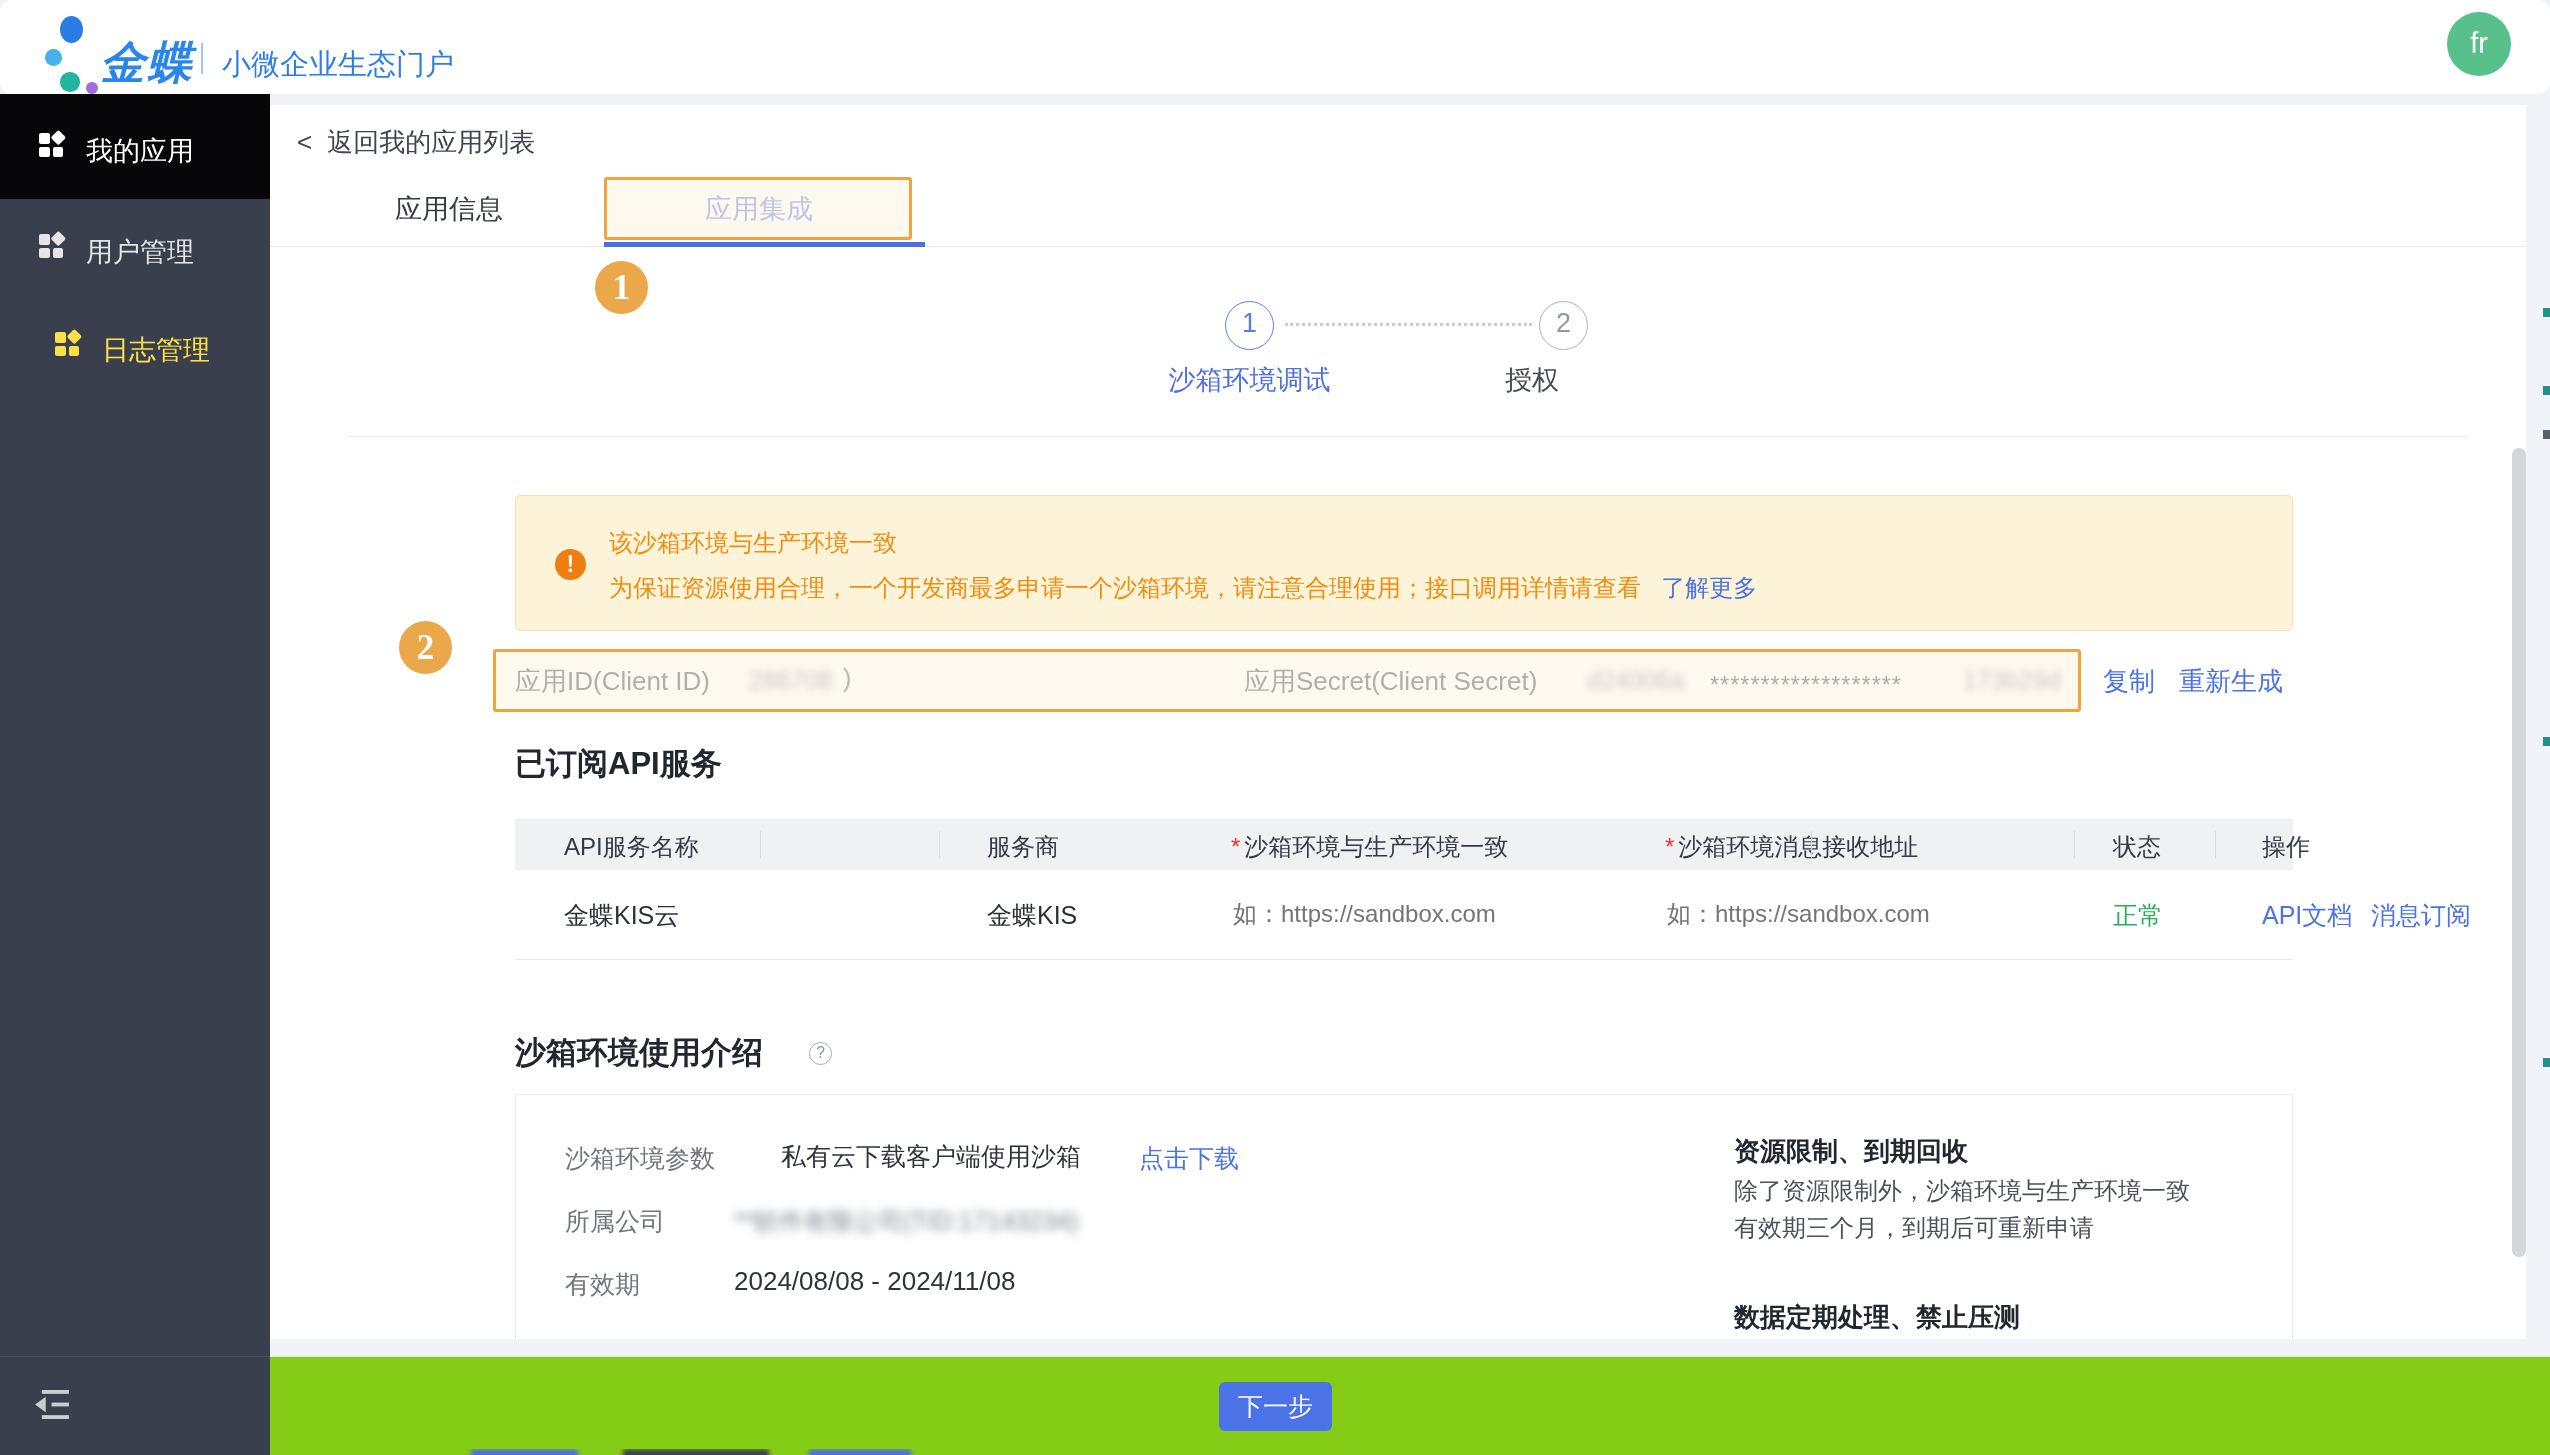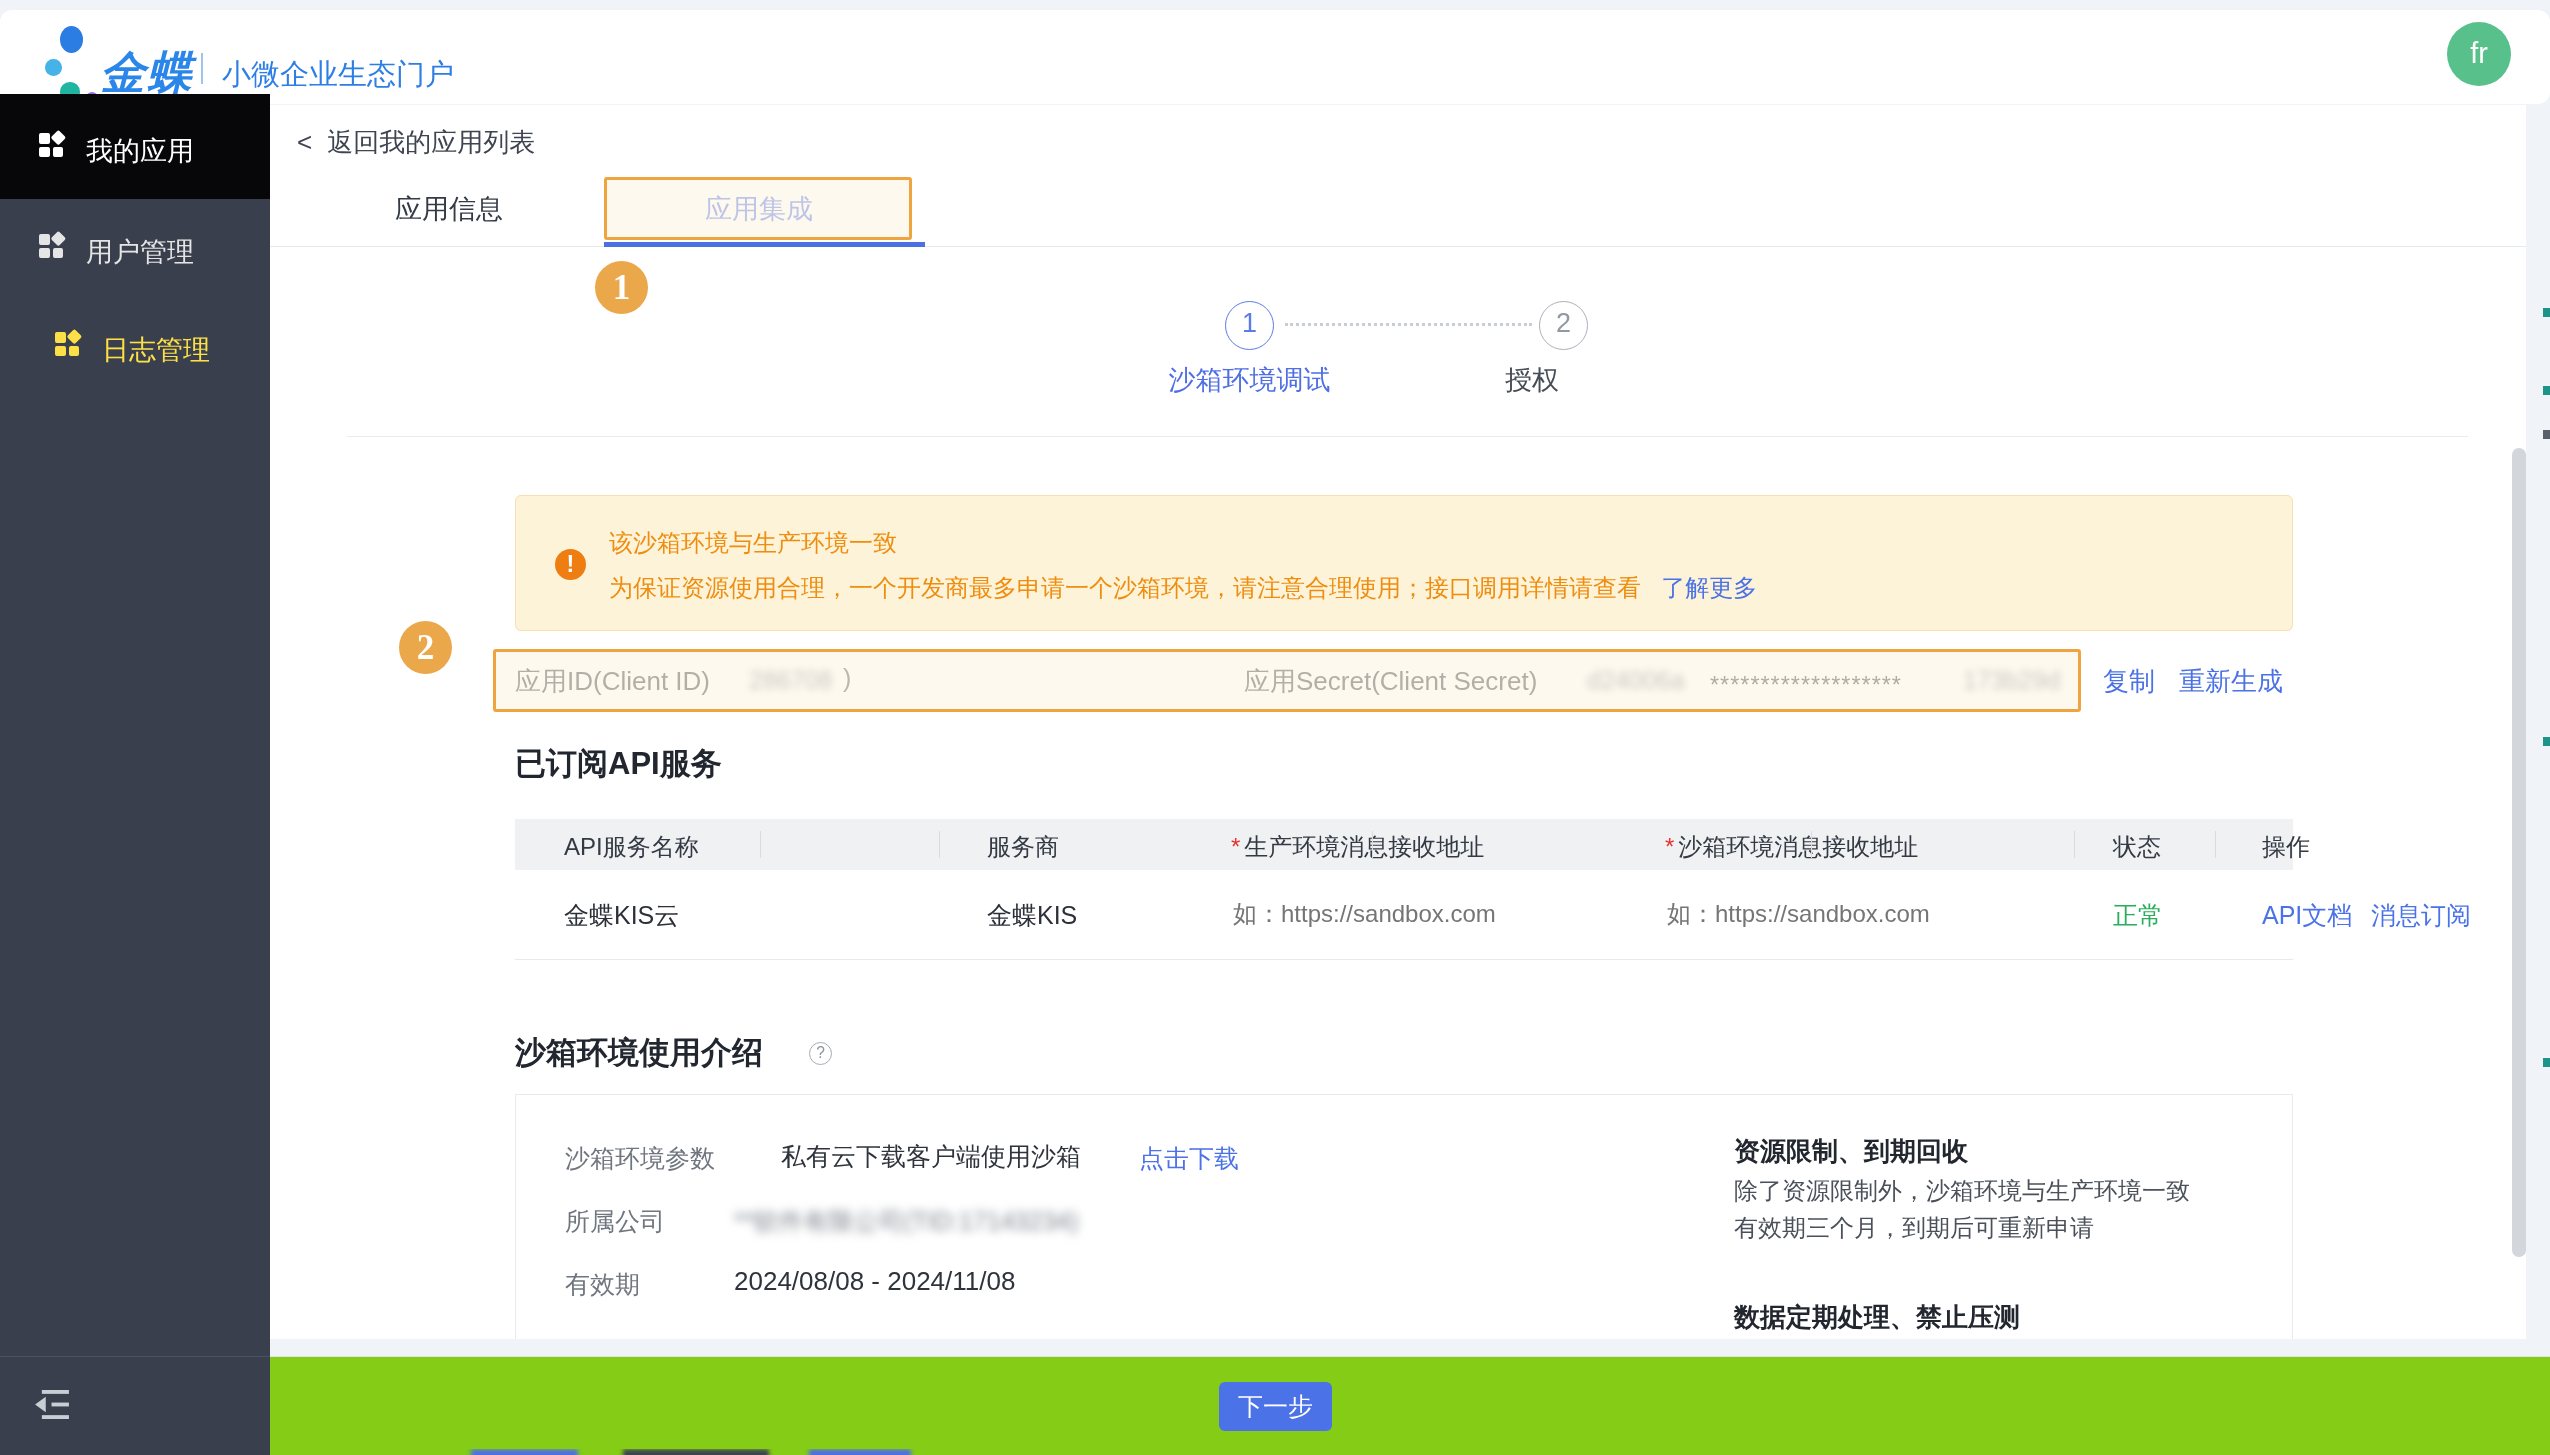--- a/index.html
+++ b/index.html
@@ -21,21 +21,21 @@
   }
   .hibox{border:3.9px solid var(--orange,#f0a43f);background:rgba(253,245,228,.6);border-radius:2.9px;z-index:20;}
   .stepc{width:49px;height:49px;border-radius:50%;border:1.9px solid;box-sizing:border-box;text-align:center;line-height:43px;font-size:27px;background:#fff;}
   .sq{position:absolute;width:10.7px;height:10.7px;border-radius:1.9px;background:currentColor;}
   .vline{position:absolute;width:1px;background:#d9dbdf;}
   input{font-family:inherit;}
 </style>
 </head>
 <body>
 
-<div class="a" style="left:0;top:10px;width:2550px;height:94px;background:#fff;z-index:10;border-radius:12px;">
+<div class="a" style="left:0;top:0;width:2550px;height:94px;background:#fff;z-index:10;border-radius:12px;">
   <div class="a" style="left:0;top:0;width:107px;height:94px;">
     <div class="a" style="left:60px;top:15.6px;width:23.4px;height:27px;border-radius:50%;background:#2b7de3;"></div>
     <div class="a" style="left:45px;top:49px;width:16.6px;height:16.6px;border-radius:50%;background:#45b3e8;"></div>
     <div class="a" style="left:60px;top:72px;width:19.5px;height:19.5px;border-radius:50%;background:#1fb5a0;"></div>
     <div class="a" style="left:86px;top:82px;width:11.7px;height:11.7px;border-radius:50%;background:#a06ce0;"></div>
   </div>
   <div class="a nw" style="left:100px;top:33px;font-size:45px;font-weight:bold;font-style:italic;color:var(--logo_blue,#2a86e8);letter-spacing:1.9px;">金蝶</div>
   <div class="a" style="left:201px;top:43px;width:1.9px;height:31px;background:#9fc5ee;"></div>
   <div class="a nw" style="left:222px;top:45px;font-size:29px;color:#2d7ee5;">小微企业生态门户</div>
   <div class="a" style="left:2447px;top:11.7px;width:64px;height:64px;border-radius:50%;background:var(--avatar_green,#58c18b);color:#fff;font-size:29px;text-align:center;line-height:62px;">fr</div>
@@ -127,21 +127,21 @@
   <span class="a nw link" style="left:1909px;top:559px;font-size:26px;">重新生成</span>
 
   <div class="a nw" style="left:245px;top:638px;font-size:31px;font-weight:bold;color:#21262f;">已订阅API服务</div>
 
   <div class="a" style="left:245px;top:714px;width:1778px;height:51px;background:#f0f1f3;">
     <span class="a nw" style="left:49px;top:11.7px;font-size:24px;color:#333a44;">API服务名称</span>
     <span class="vline" style="left:245px;top:11.7px;height:27px;"></span>
     <span class="a nw" style="left:472px;top:11.7px;font-size:24px;color:#333a44;">服务商</span>
     <span class="vline" style="left:424px;top:11.7px;height:27px;"></span>
     <span class="a nw" style="left:472px;top:11.7px;font-size:24px;color:#333a44;left:716px;">
-      <span style="color:#e8322e;margin-right:3.9px;">*</span><span>生产环境消息接收地址</span>
+      <span style="color:#e8322e;margin-right:3.9px;">*</span><span>沙箱环境与生产环境一致</span>
     </span>
     <span class="vline" style="left:857px;top:11.7px;height:27px;"></span>
     <span class="a nw" style="left:1150px;top:11.7px;font-size:24px;color:#333a44;">
       <span style="color:#e8322e;margin-right:3.9px;">*</span><span>沙箱环境消息接收地址</span>
     </span>
     <span class="vline" style="left:1296px;top:11.7px;height:27px;"></span>
     <span class="a nw" style="left:1598px;top:11.7px;font-size:24px;color:#333a44;">状态</span>
     <span class="vline" style="left:1559px;top:11.7px;height:27px;"></span>
     <span class="vline" style="left:1700px;top:11.7px;height:27px;"></span>
     <span class="a nw" style="left:1747px;top:11.7px;font-size:24px;color:#333a44;">操作</span>

